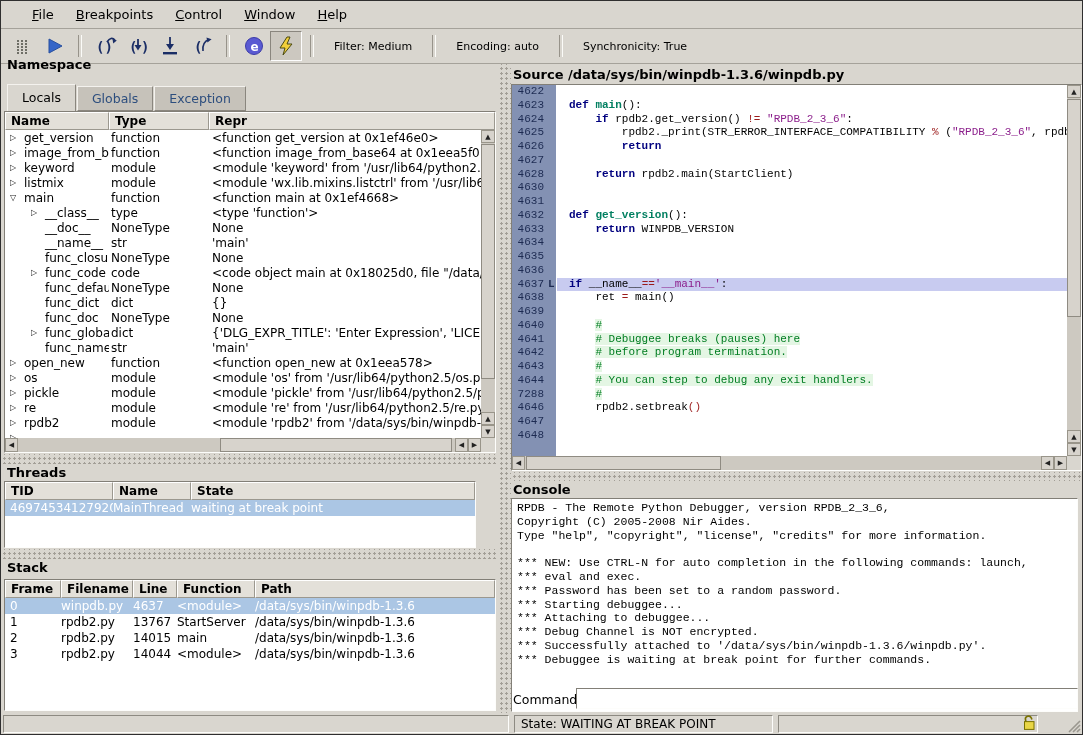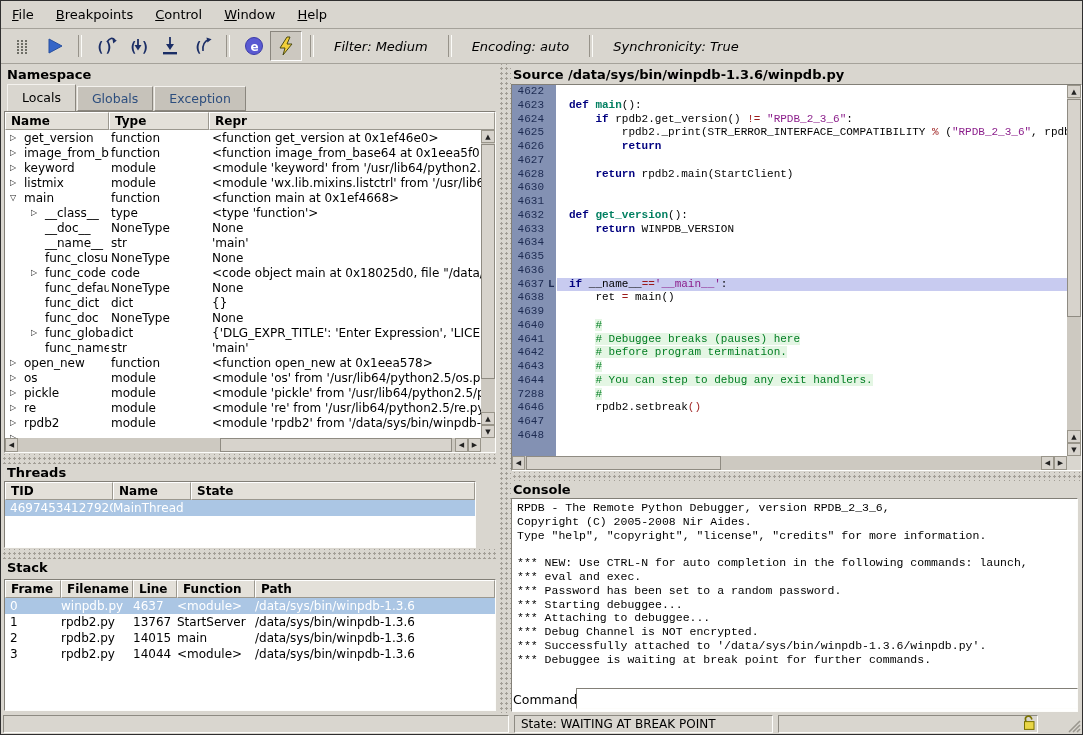--- a/index.html
+++ b/index.html
@@ -1,29 +1,29 @@
 <!DOCTYPE html>
 <html><head>
 <meta charset="utf-8">
 <style>
   html,body{margin:0;padding:0;background:#555;}
   #root{position:relative;width:1083px;height:735px;background:#d9d6cf;border:1px solid #2f2f2f;
         box-sizing:border-box;overflow:hidden;font-family:"DejaVu Sans",sans-serif;color:#000;}
   
   #menubar{position:absolute;left:0;top:0;right:0;height:27px;display:flex;align-items:center;
-           padding-left:0;border-bottom:1px solid #a5a29a;background:#d9d6cf;}
+           padding-left:20px;border-bottom:1px solid #a5a29a;background:#d9d6cf;}
   .menu-item{padding:4px 11px;font-size:13px;cursor:default;}
   .mi-first{text-decoration:underline;}
   
   #toolbar{position:absolute;left:0;top:28px;right:0;height:34px;display:flex;align-items:center;
            padding-left:5px;border-bottom:1px solid #a5a29a;background:#d9d6cf;}
   .tb-btn{width:30px;height:28px;display:flex;align-items:center;justify-content:center;border:1px solid transparent;}
   .tb-btn.pressed{background:#ccc8c0;border:1px solid;border-color:#8a867e #fdfdfd #fdfdfd #8a867e;}
   .tb-sep{width:2px;height:22px;border-left:1px solid #97938a;border-right:1px solid #fbfbf8;margin:0 8px;}
-  .tb-label{font-size:13px;padding:0 12px;white-space:nowrap;font-style:italic;}
+  .tb-label{font-size:11px;padding:0 12px;white-space:nowrap;}
   
   .sec-title{position:absolute;font-size:13px;font-weight:bold;white-space:nowrap;}
   
   .sash{position:absolute;background-image:radial-gradient(#a29e96 1px, transparent 1.4px);
         background-size:5px 5px;background-position:1px 2px;}
   
   #ns-tabs{position:absolute;left:6px;top:84px;height:26px;display:flex;align-items:flex-end;}
   .tab{height:23px;line-height:23px;padding:0 14px;font-size:12.5px;background:#c6c2ba;color:#2d4e7e;
        border:1px solid;border-color:#f4f2ee #8a867e #8a867e #f4f2ee;margin-right:1px;}
   .tab.active{height:26px;line-height:26px;background:#d9d6cf;color:#000;border-bottom:none;}
@@ -177,21 +177,21 @@
       </svg>
     </div>
     <div class="tb-sep"></div>
     <div class="tb-label">Filter: Medium</div>
     <div class="tb-sep"></div>
     <div class="tb-label">Encoding: auto</div>
     <div class="tb-sep"></div>
     <div class="tb-label">Synchronicity: True</div>
   </div>
 
-  <div class="sec-title" style="left:6px;top:66px;">Namespace</div>
+  <div class="sec-title" style="left:6px;top:56px;">Namespace</div>
 
   <div id="ns-tabs">
     <div class="tab active">Locals</div>
     <div class="tab">Globals</div>
     <div class="tab">Exception</div>
   </div>
 
   <div class="panel-box" style="left:3px;top:110px;width:492px;height:342px;">
     <div class="tbl-header">
       <div class="hdr-cell" style="flex:0 0 104px;">Name</div>
@@ -391,20 +391,21 @@
     <div class="tbl-header">
       <div class="hdr-cell" style="flex:0 0 108px;">TID</div>
       <div class="hdr-cell" style="flex:0 0 78px;">Name</div>
       <div class="hdr-cell" style="flex:1;">State</div>
     </div>
     <div class="tbl-body" style="right:0;bottom:0;">
 
     <div class="trow th-row cls-selected">
           <div class="c-tid">46974534127920</div>
           <div class="c-tname">MainThread</div>
+          <div class="c-tstate">waiting at break point</div>
         </div>
       </div>
   </div>
 
   <div class="sash" style="left:0;top:548px;width:497px;height:10px;"></div>
 
   <div class="sec-title" style="left:6px;top:559px;">Stack</div>
   <div class="panel-box" style="left:3px;top:578px;width:492px;height:132px;">
     <div class="tbl-header">
       <div class="hdr-cell" style="flex:0 0 56px;">Frame</div>

